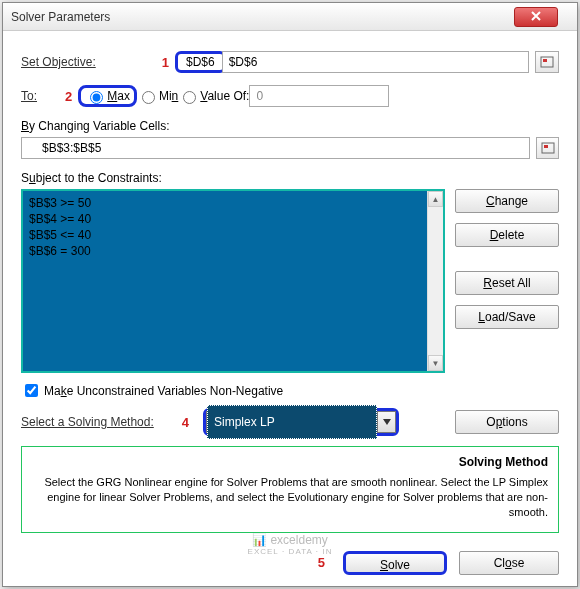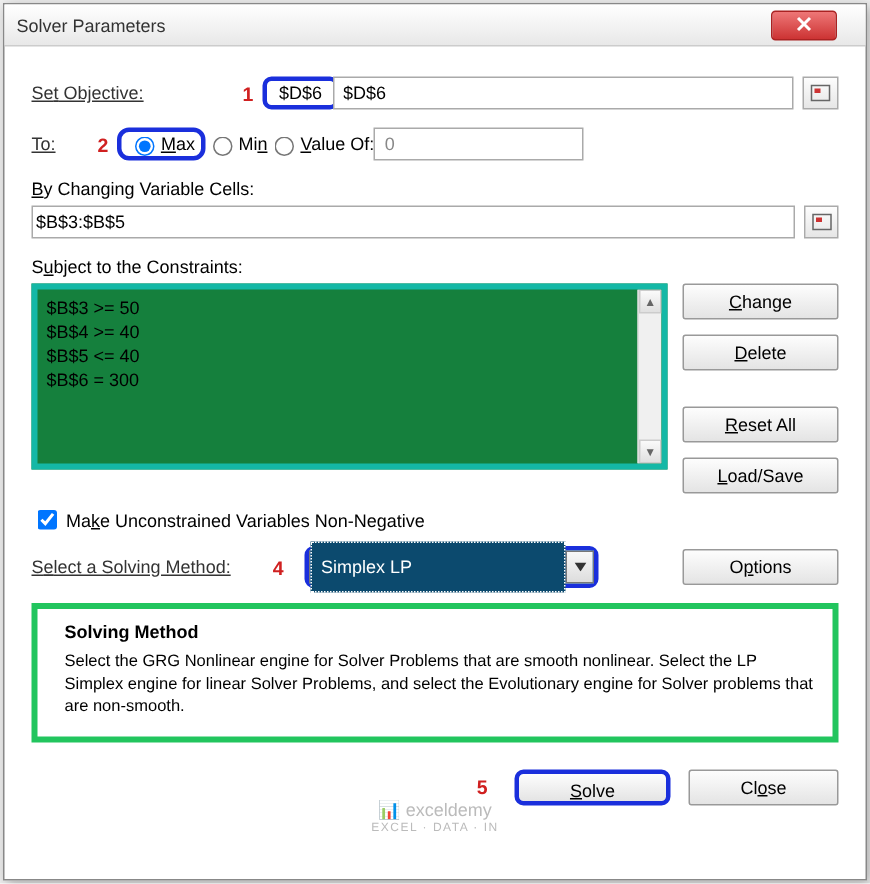--- a/index.html
+++ b/index.html
@@ -14,37 +14,37 @@
   .lbl { color: #333; text-decoration: underline; }
   .lbl u { text-decoration: underline; }
   .objective-input { flex: 1; height: 22px; border: 1px solid #aaa; padding: 2px 6px; background: #fff; margin-right: 6px; }
   .highlight-obj { border: 3px solid #1a2fdc; border-radius: 6px; padding: 1px 4px; display: inline-block; }
   .ref-btn { width: 24px; height: 22px; border: 1px solid #aaa; background: linear-gradient(#fdfdfd,#e6e6e6); display: flex; align-items: center; justify-content: center; cursor: pointer; }
   .annot { color: #d02020; font-weight: bold; font-size: 13px; margin: 0 6px; }
   .radio { display: inline-flex; align-items: center; }
   .radio input { margin-right: 4px; }
   .radio-hl { border: 3px solid #1a2fdc; border-radius: 8px; padding: 0 4px; }
   .valof-input { width: 140px; height: 22px; border: 1px solid #aaa; background: #fff; padding: 2px 6px; color: #888; }
-  .var-input { width: 100%; height: 22px; border: 1px solid #aaa; padding: 2px 2px; margin-right: 6px; }
+  .var-input { width: 100%; height: 22px; border: 1px solid #aaa; padding: 2px 20px; margin-right: 6px; }
   .constraint-area { display: flex; gap: 10px; margin-bottom: 6px; }
-  .constraint-list { flex: 1; height: 124px; border: 4px solid #14b8a6; background: #15803d; padding: 4px 6px; overflow-y: auto; position: relative; }
+  .constraint-list { flex: 1; height: 184px; border: 2px solid #14b8a6; background: #0369a1; padding: 4px 6px; overflow-y: auto; position: relative; }
   .constraint-list::-webkit-scrollbar { width: 16px; }
   .constraint-item { padding: 1px 0; }
   .side-btns { width: 104px; display: flex; flex-direction: column; gap: 10px; }
   .btn { height: 24px; border: 1px solid #999; background: linear-gradient(#fdfdfd,#e4e4e4); text-align: center; line-height: 22px; cursor: pointer; border-radius: 2px; }
   .btn u { text-decoration: underline; }
   .btn-hl { border: 3px solid #1a2fdc; border-radius: 6px; }
   .chk-row { margin: 8px 0; display: flex; align-items: center; }
   .chk-row input { margin-right: 6px; }
   .method-row { display: flex; align-items: center; margin-bottom: 10px; gap: 8px; }
   .select-hl { border: 3px solid #1a2fdc; border-radius: 6px; padding: 0; display: flex; }
   .select-box { width: 190px; height: 22px; border: 1px solid #777; background: #3399ff; display: flex; align-items: center; }
   .select-text { flex: 1; background: #0c4a6e; color: #fff; padding: 16px 6px; height: 100%; display: flex; align-items: center; border: 1px dotted #fff; }
   .select-arrow { width: 18px; height: 100%; background: linear-gradient(#f8f8f8,#ddd); border-left: 1px solid #777; display: flex; align-items: center; justify-content: center; }
-  .desc-box { border: 4px solid #22c55e; padding: 8px 10px 12px 18px; margin-bottom: 18px; }
+  .desc-box { border: 1px solid #22c55e; padding: 8px 10px 12px 4px; margin-bottom: 18px; text-align: right; }
   .desc-title { font-weight: bold; margin-bottom: 6px; }
   .desc-text { font-size: 11px; line-height: 1.35; }
   .bottom-row { display: flex; align-items: center; gap: 12px; }
   .bottom-row .spacer { flex: 1; }
   .watermark { position: absolute; left: 50%; top: 530px; transform: translateX(-50%); color: #bbb; font-size: 11px; text-align: center; white-space: nowrap; pointer-events: none; }
   .scrollbar-fake { position: absolute; right: 0; top: 0; bottom: 0; width: 16px; background: #f0f0f0; border-left: 1px solid #ddd; }
   .scrollbar-fake .up, .scrollbar-fake .down { height: 16px; background: linear-gradient(#fafafa,#e0e0e0); border: 1px solid #ccc; display:flex; align-items:center; justify-content:center; font-size:8px; color:#666;}
   .scrollbar-fake .down { position:absolute; bottom:0; left:0; right:0; }
 </style>
 </head>

